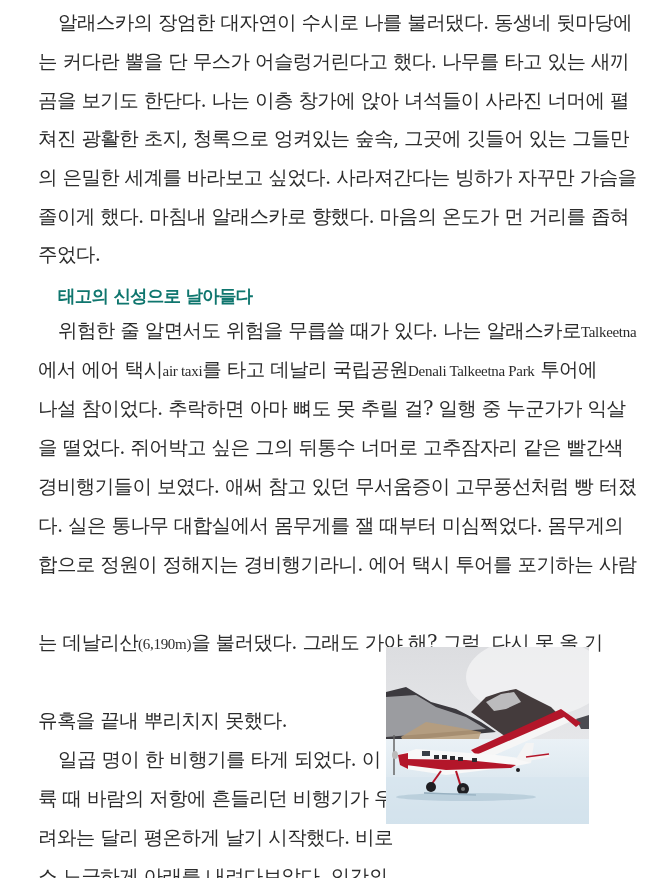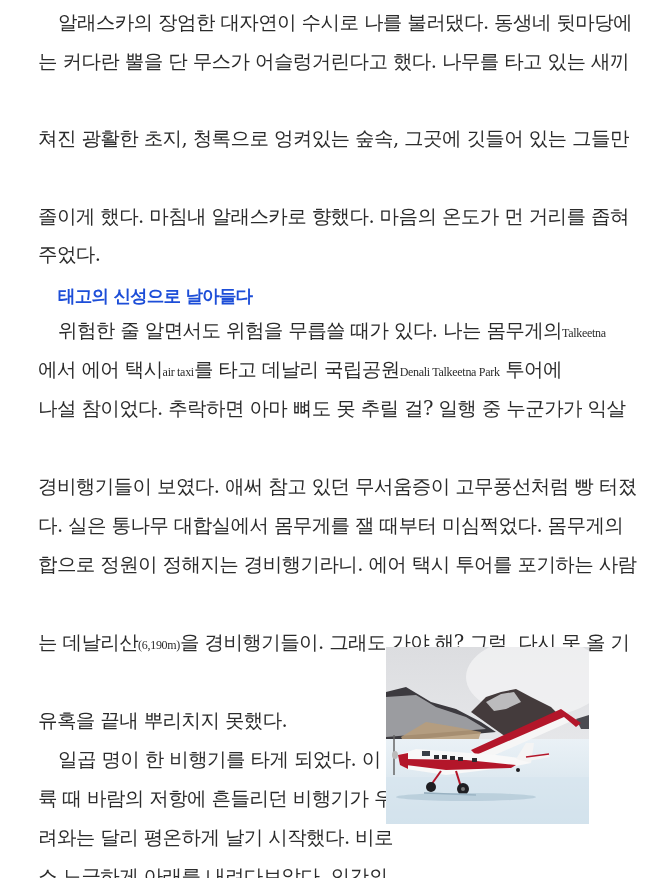--- a/index.html
+++ b/index.html
@@ -2,53 +2,56 @@
 <html><head>
   <meta charset="utf-8">
   <style>
     html, body { margin: 0; padding: 0; background: #ffffff; }
     body { width: 652px; height: 878px; position: relative; overflow: hidden;
       font-family: "DejaVu Serif", "Liberation Serif", serif; color: #2a2a2a; }
     .page { position: absolute; left: 0; top: 0; width: 645px; height: 878px; }
     .line { position: absolute; left: 38px; font-size: 19.5px; line-height: 22px; white-space: nowrap;
       letter-spacing: -0.6px; color: #2b2b2b; }
     .line.indent { left: 58px; }
-    .latin { font-family: "Liberation Serif", serif; font-size: 12px; letter-spacing: -0.3px; text-align: center; }
+    .latin { font-family: "Liberation Serif", serif; font-size: 15px; letter-spacing: -0.3px; text-align: center; }
     .heading { position: absolute; left: 58px; top: 284px; font-family: "DejaVu Sans", sans-serif;
-      font-weight: bold; font-size: 17.5px; letter-spacing: -0.8px; color: #1d4ed8; }
+      font-weight: bold; font-size: 17.5px; letter-spacing: -0.8px; color: #0f766e; }
     .photo { position: absolute; left: 386px; top: 647px; width: 203px; height: 177px; overflow: hidden; }
     .caption { position: absolute; left: 386px; top: 834px; font-family: "DejaVu Sans", sans-serif;
       font-size: 13px; letter-spacing: -0.6px; color: #333; white-space: nowrap; }
     .caption .tri { font-size: 11px; margin-right: 3px; color: #333; }
   </style>
 </head>
 <body>
 
 <div class="page">
 
   <div class="line indent" style="top:12px">알래스카의 장엄한 대자연이 수시로 나를 불러댔다. 동생네 뒷마당에</div>
   <div class="line" style="top:51px">는 커다란 뿔을 단 무스가 어슬렁거린다고 했다. 나무를 타고 있는 새끼</div>
+  <div class="line" style="top:90px">곰을 보기도 한단다. 나는 이층 창가에 앉아 녀석들이 사라진 너머에 펼</div>
   <div class="line" style="top:128px">쳐진 광활한 초지, 청록으로 엉켜있는 숲속, 그곳에 깃들어 있는 그들만</div>
+  <div class="line" style="top:167px">의 은밀한 세계를 바라보고 싶었다. 사라져간다는 빙하가 자꾸만 가슴을</div>
   <div class="line" style="top:206px">졸이게 했다. 마침내 알래스카로 향했다. 마음의 온도가 먼 거리를 좁혀</div>
   <div class="line" style="top:244px">주었다.</div>
 
   <div class="heading">태고의 신성으로 날아들다</div>
 
   <div class="line indent" style="top:320px">
-    <span>위험한 줄 알면서도 위험을 무릅쓸 때가 있다. 나는 몸무게의</span><span class="latin">Talkeetna</span>
+    <span>위험한 줄 알면서도 위험을 무릅쓸 때가 있다. 나는 알래스카로</span><span class="latin">Talkeetna</span>
   </div>
   <div class="line" style="top:359px">
     <span>에서 에어 택시</span><span class="latin">air taxi</span><span>를 타고 데날리 국립공원</span><span class="latin">Denali Talkeetna Park</span><span> 투어에</span>
   </div>
   <div class="line" style="top:398px">나설 참이었다. 추락하면 아마 뼈도 못 추릴 걸? 일행 중 누군가가 익살</div>
+  <div class="line" style="top:437px">을 떨었다. 쥐어박고 싶은 그의 뒤통수 너머로 고추잠자리 같은 빨간색</div>
   <div class="line" style="top:476px">경비행기들이 보였다. 애써 참고 있던 무서움증이 고무풍선처럼 빵 터졌</div>
   <div class="line" style="top:515px">다. 실은 통나무 대합실에서 몸무게를 잴 때부터 미심쩍었다. 몸무게의</div>
   <div class="line" style="top:554px">합으로 정원이 정해지는 경비행기라니. 에어 택시 투어를 포기하는 사람</div>
   <div class="line" style="top:632px">
-    <span>는 데날리산</span><span class="latin">(6,190m)</span><span>을 경비행기들이. 그래도 가야 해? 그럼, 다시 못 올 기</span>
+    <span>는 데날리산</span><span class="latin">(6,190m)</span><span>을 불러댔다. 그래도 가야 해? 그럼, 다시 못 올 기</span>
   </div>
   <div class="line" style="top:710px">유혹을 끝내 뿌리치지 못했다.</div>
 
   <div class="line indent" style="top:749px">일곱 명이 한 비행기를 타게 되었다. 이</div>
   <div class="line" style="top:788px">륙 때 바람의 저항에 흔들리던 비행기가 우</div>
   <div class="line" style="top:827px">려와는 달리 평온하게 날기 시작했다. 비로</div>
   <div class="line" style="top:866px">소 느긋하게 아래를 내려다보았다. 인간의</div>
 
   <div class="photo" title="루스빙하에 안착한 에어 택시">
     <svg width="203" height="177" viewBox="0 0 203 177" xmlns="http://www.w3.org/2000/svg">

